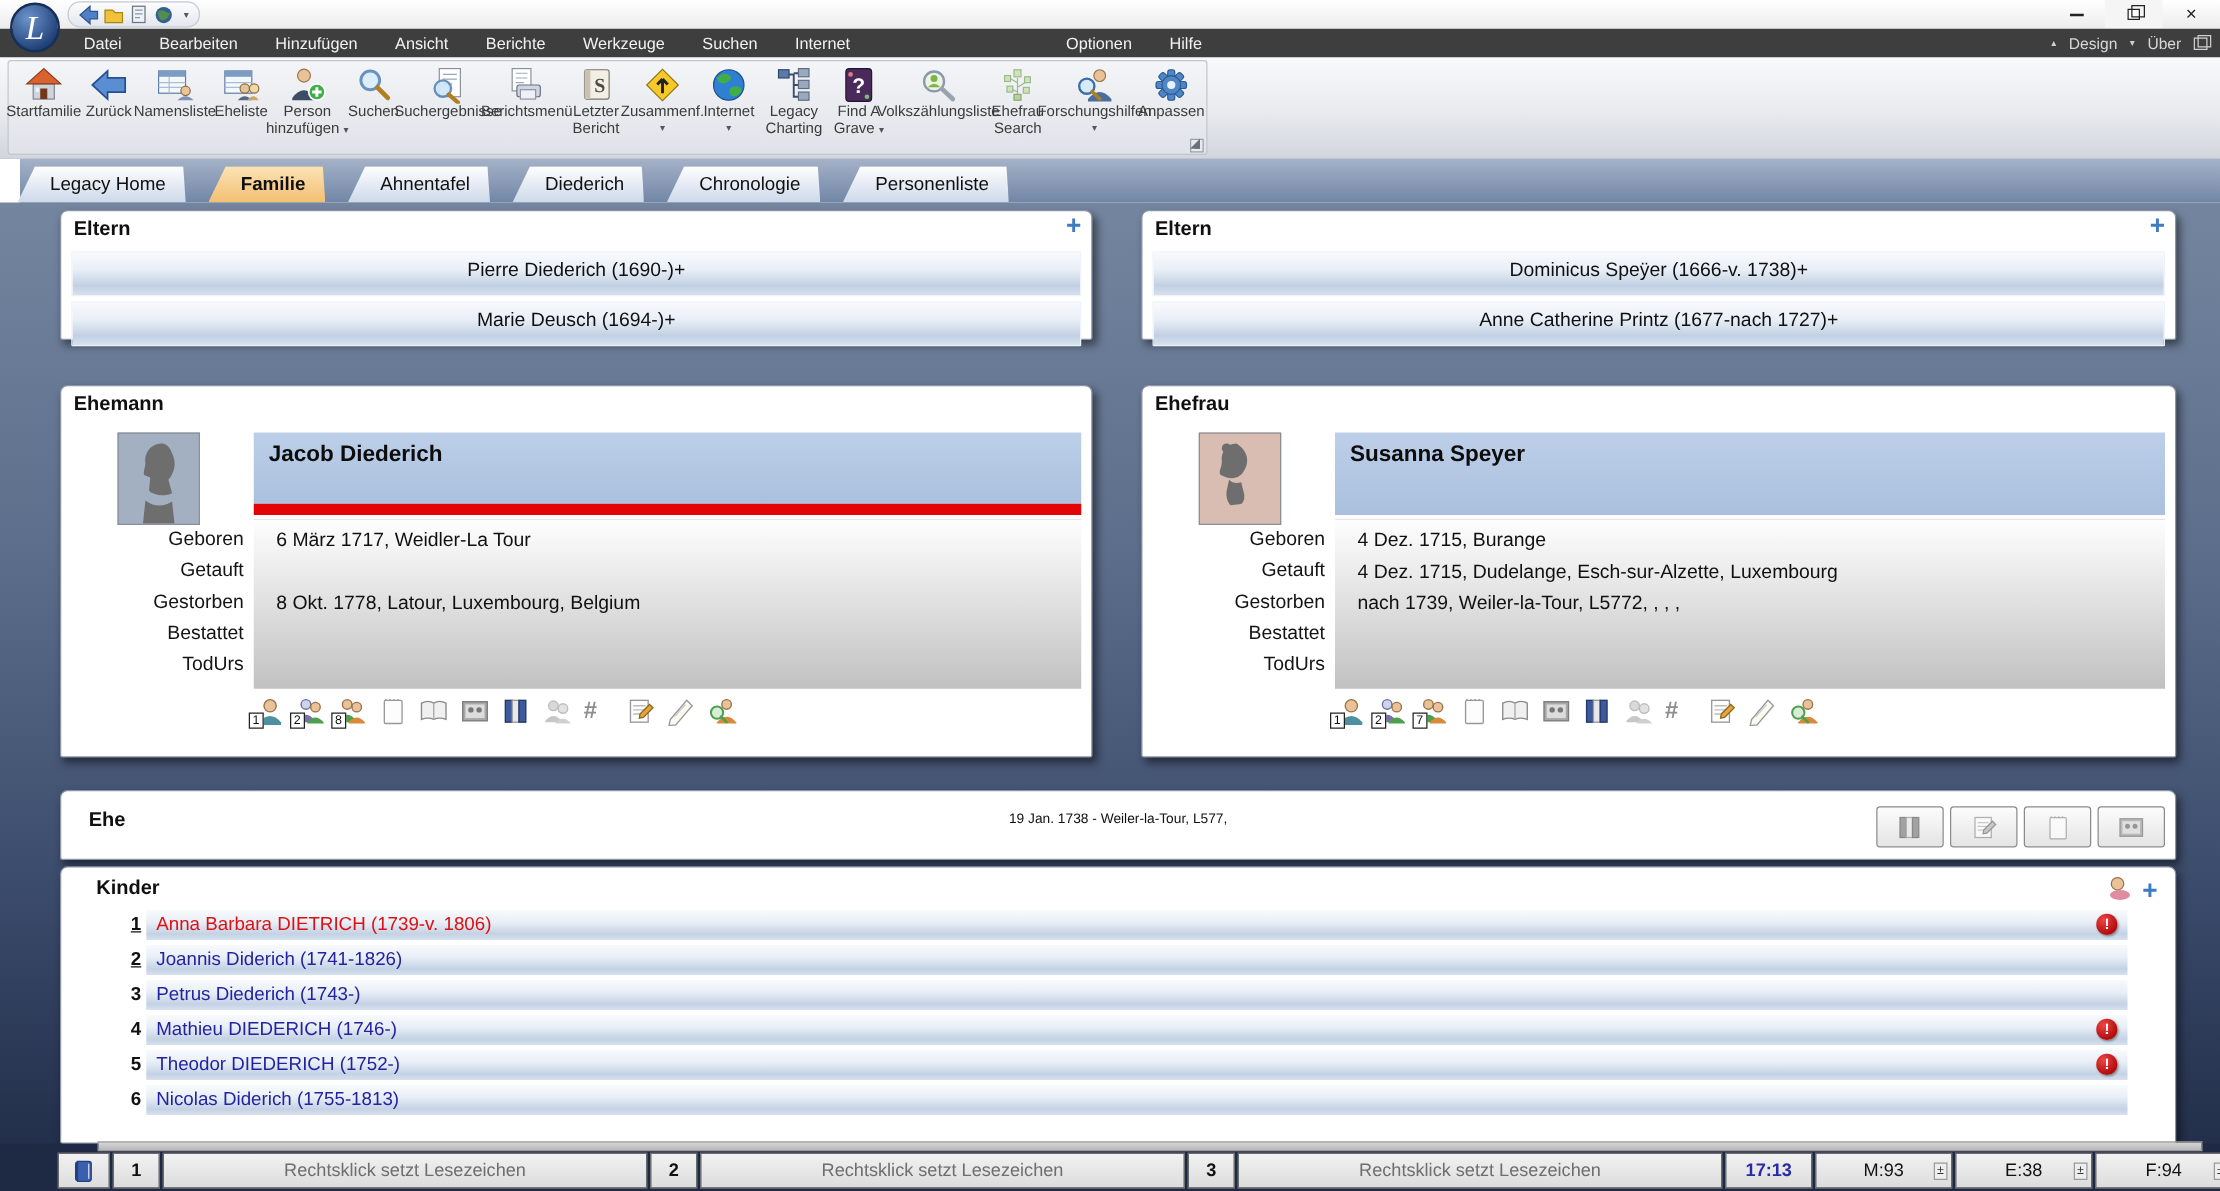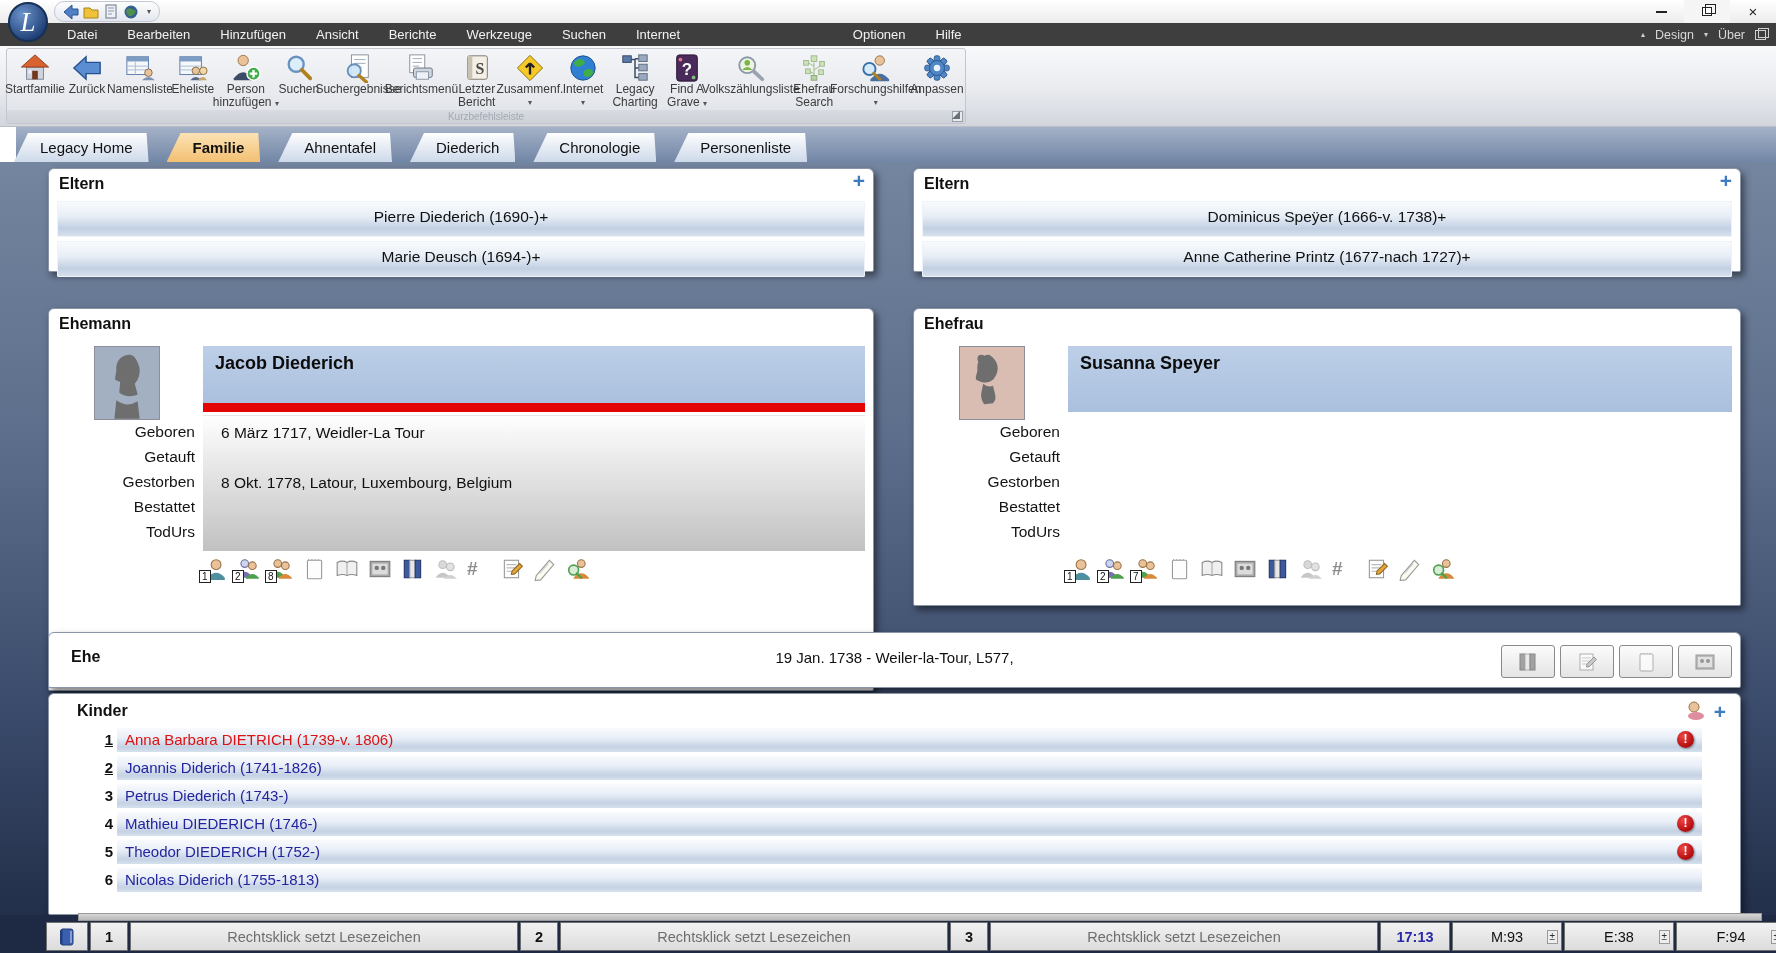--- a/index.html
+++ b/index.html
@@ -81,21 +81,21 @@
                background:linear-gradient(#fefefe,#c1c1c1); border-top:1px solid #e6e6e6; padding:4px 0 0 18px; }
   .data-area div { height:25px; line-height:25px; font-size:15.5px; color:#101010; white-space:nowrap; }
   .iconrow { position:absolute; left:154px; top:248px; display:flex; gap:9px; align-items:flex-end; }
   .mini-ic { position:relative; width:24px; height:24px; display:inline-flex; align-items:flex-end; }
   .mini-ic svg { width:24px; height:24px; }
   .badge { position:absolute; left:-4px; bottom:-2px; background:#fff; border:1px solid #222; font-size:10px;
            line-height:11px; padding:0 2px; color:#111; }
   .hash-glyph { font-size:19px; font-weight:bold; color:#8e8e8e; line-height:24px; }
 
   
-  .marriage-text { position:absolute; left:0; right:0; top:16px; text-align:center; font-size:15px; color:#101010; }
+  .marriage-text { position:absolute; left:0; right:0; top:16px; text-align:center; font-size:11px; color:#101010; }
   .m-buttons { position:absolute; right:8px; top:12px; display:flex; gap:5px; }
   .m-btn { width:54px; height:33px; background:linear-gradient(#fcfcfc,#e4e4e4); border:1px solid #8a8a8a;
            border-radius:3px; display:flex; align-items:center; justify-content:center; }
   .m-btn svg { width:22px; height:22px; opacity:.75; filter:grayscale(1); }
 
   
   .child-row { position:relative; height:24px; margin:0 38px 4px 68px; line-height:24px; font-size:15px; padding-left:8px;
                background:linear-gradient(180deg,#f8fafd 0%, #e9eff7 40%, #c4d2e4 80%, #d7e1ee 100%); white-space:nowrap; }
   .child-num { position:absolute; width:22px; text-align:right; font-size:15px; font-weight:bold; color:#111; height:24px; line-height:24px; }
   .c-red { color:#dd1111; }
@@ -362,21 +362,20 @@
                 <rect x="13" y="3" width="6" height="26" rx="2" transform="rotate(90 16 16)"></rect>
                 <rect x="13" y="3" width="6" height="26" rx="2" transform="rotate(135 16 16)"></rect>
                 <circle cx="16" cy="16" r="8"></circle>
               </g>
               <circle cx="16" cy="16" r="3.5" fill="#e8f0fa"></circle>
             </svg>
           <span class="rlabel">Anpassen</span>
         </div>
 
       </div>
-      <div class="group-caption">Kurzbefehlsleiste</div>
       <div class="expander"></div>
     </div>
   </div>
 
   <div class="tabbar">
     <div class="tab">Legacy Home</div>
     <div class="tab active">Familie</div>
     <div class="tab">Ahnentafel</div>
     <div class="tab">Diederich</div>
     <div class="tab">Chronologie</div>
@@ -392,21 +391,21 @@
     <div class="name-row">Marie Deusch (1694-)+</div>
   </div>
 
   <div class="panel" style="left:913px; top:168px; width:828px; height:104px;">
     <div class="panel-title" style="margin:6px 0 8px 10px;">Eltern</div>
     <div class="plus-btn">+</div>
     <div class="name-row">Dominicus Speÿer (1666-v. 1738)+</div>
     <div class="name-row">Anne Catherine Printz (1677-nach 1727)+</div>
   </div>
 
-  <div class="panel" style="left:48px; top:308px; width:826px; height:383px;">
+  <div class="panel" style="left:48px; top:308px; width:826px; height:298px;">
     <div class="panel-title" style="margin:6px 0 0 10px;">Ehemann</div>
     <div class="photo" style="background:#a2b0c2;">
       <svg viewBox="0 0 66 74">
           <path d="M36 8c-9 0-15 7-14 16 0 4-2 7-1 10l5 2-1 11c4 4 13 5 19 2l-3-11c5-6 7-14 3-22-2-5-5-8-8-8z" fill="#6e6e6e"></path>
           <path d="M22 55q11 8 22 1l2 18H20z" fill="#6e6e6e"></path>
         </svg>
     </div>
     <div class="namebar">Jacob Diederich</div>
     <div class="redbar"></div>
     <div class="labels-col">
@@ -518,20 +517,27 @@
           <circle cx="22" cy="12" r="4" fill="#6e6e6e"></circle>
         </svg>
     </div>
     <div class="namebar" style="height:66px;">Susanna Speyer</div>
     <div class="labels-col">
       <div>Geboren</div>
       <div>Getauft</div>
       <div>Gestorben</div>
       <div>Bestattet</div>
       <div>TodUrs</div>
+    </div>
+    <div class="data-area">
+      <div>4 Dez. 1715, Burange</div>
+      <div>4 Dez. 1715, Dudelange, Esch-sur-Alzette, Luxembourg</div>
+      <div>nach 1739, Weiler-la-Tour, L5772, , , ,</div>
+      <div></div>
+      <div></div>
     </div>
     <div class="iconrow">
       <span class="mini-ic">
           <svg viewBox="0 0 22 22">
             <circle cx="12" cy="7" r="4.5" fill="#e9c299" stroke="#9a7347"></circle>
             <path d="M4 19q8-9 16 0v2H4z" fill="#4e8fa0"></path>
           </svg>
           <span class="badge">1</span>
         </span>
       <span class="mini-ic">

